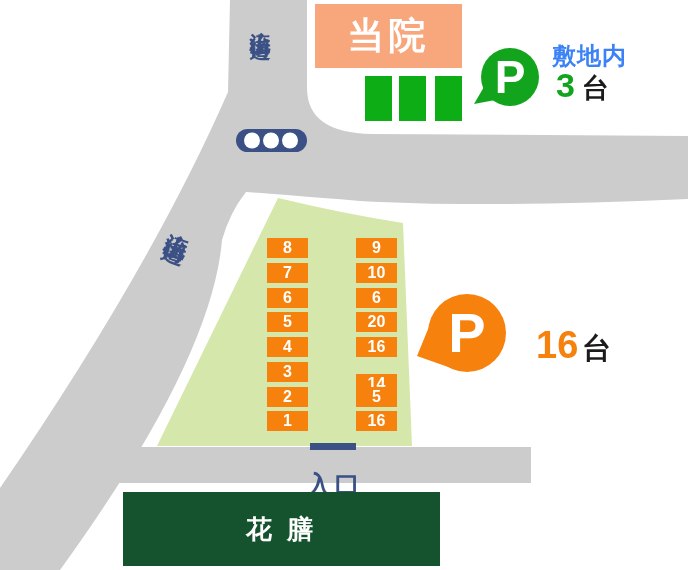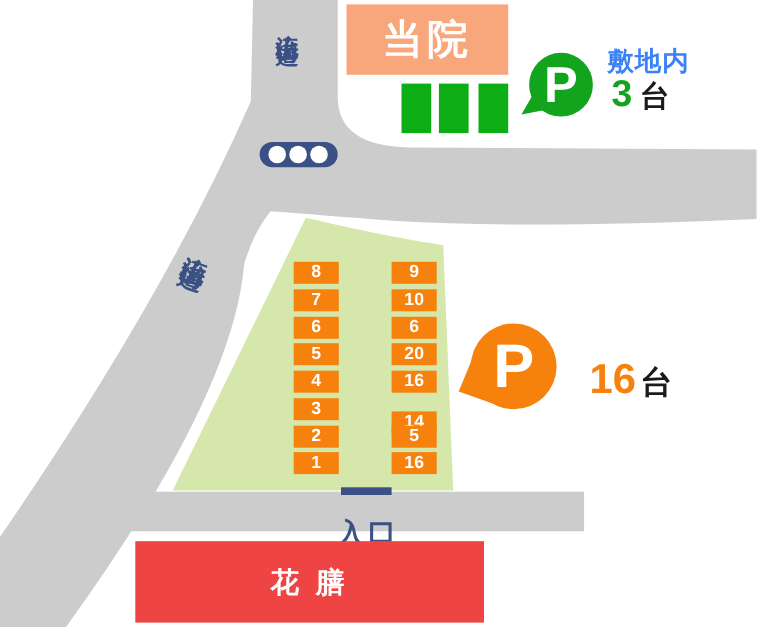--- a/index.html
+++ b/index.html
@@ -44,21 +44,21 @@
 
   .spot{
     position:absolute;width:41px;height:20px;background:#f6820d;
     color:#ffffff;font-weight:bold;font-size:16px;line-height:20px;text-align:center;
   }
   .entrance-label{
     left:306px;top:452px;width:56px;text-align:center;
     color:#3b5185;font-size:26px;font-weight:bold;letter-spacing:2px;margin-top:16px;
   }
   .restaurant-box{
-    left:123px;top:492px;width:317px;height:74px;background:#ef4444;
+    left:123px;top:492px;width:317px;height:74px;background:#14532d;
     display:flex;align-items:center;justify-content:center;
     color:#ffffff;font-size:26px;font-weight:bold;letter-spacing:4px;
   }
 </style>
 </head>
 <body>
 
 <div id="stage">
 
   <svg id="map-svg" width="688" height="570" viewBox="0 0 688 570">

